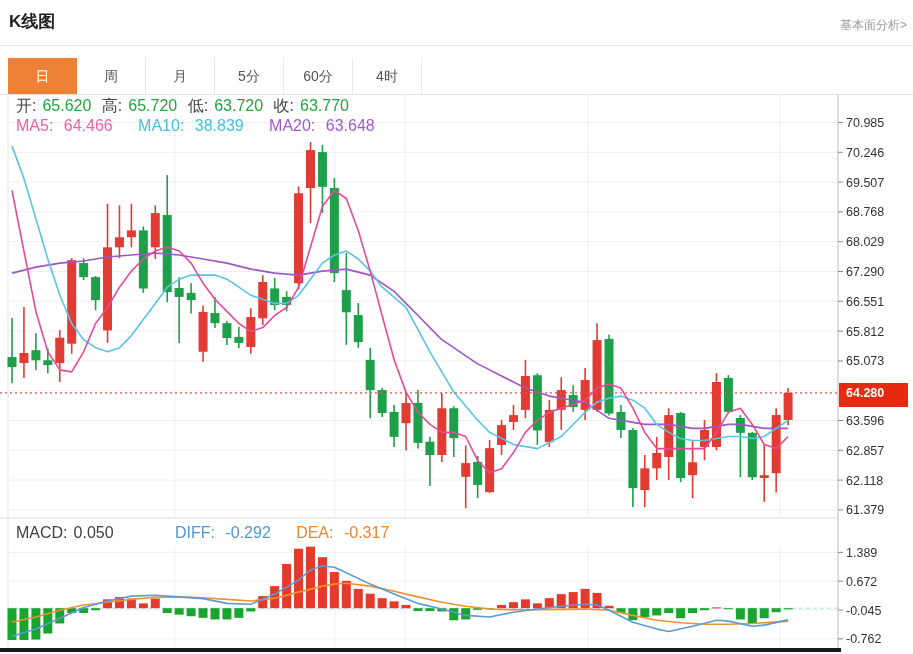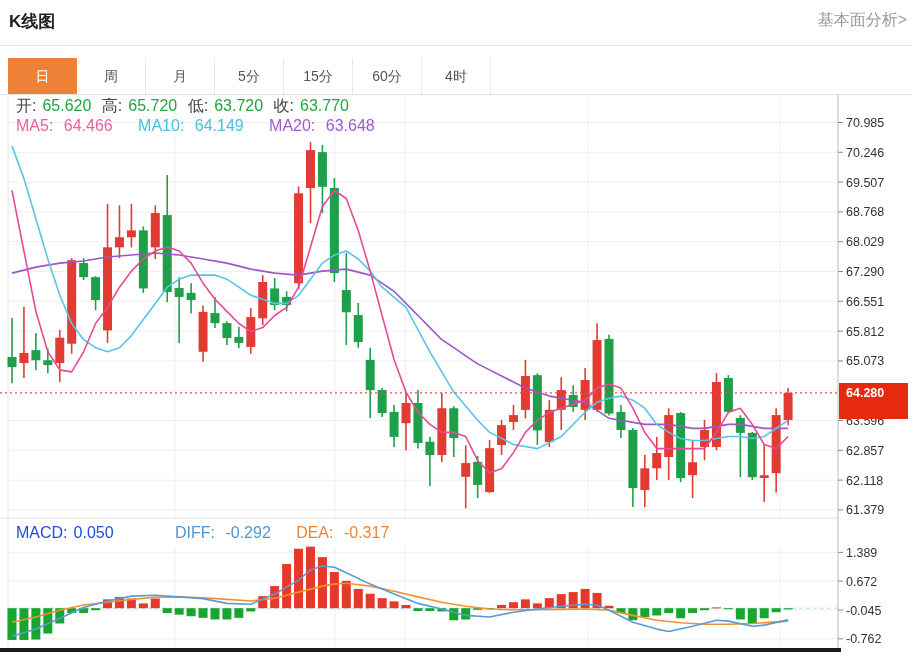--- a/index.html
+++ b/index.html
@@ -1,48 +1,47 @@
 <!DOCTYPE html>
 <html><head>
 <meta charset="utf-8">
 <style>
   html,body{margin:0;padding:0;background:#ffffff;font-family:"Liberation Sans","DejaVu Sans",sans-serif;}
   #app{position:relative;width:913px;height:654px;background:#fff;overflow:hidden;}
   .page-title{position:absolute;left:9px;top:10px;font-size:17px;font-weight:bold;color:#222;}
-  .fund-link{position:absolute;right:6px;top:10px;font-size:16px;color:#999;text-decoration:none;cursor:pointer;}
+  .fund-link{position:absolute;right:6px;top:17px;font-size:12px;color:#999;text-decoration:none;cursor:pointer;}
   .title-divider{position:absolute;left:0;top:45px;width:913px;height:1px;background:#e7e7e7;}
   .tabbar{position:absolute;left:8px;top:58px;height:36px;display:flex;}
   .tab{width:69px;height:36px;line-height:36px;text-align:center;font-size:14px;color:#555;
        border-right:1px solid #e8e8e8;cursor:pointer;background:#fff;box-sizing:border-box;}
   .tab:first-child{border-left:1px solid #e8e8e8;}
   .tab.active{background:#ee8136;color:#fff;border-color:#ee8136;}
   .tab-divider{position:absolute;left:0;top:94px;width:913px;height:1px;background:#e2e2e2;}
   .legend-row{position:absolute;left:16px;font-size:16px;white-space:nowrap;z-index:5;}
   .legend-row span{margin-right:6px;}
   .legend-item{margin-right:14px;}
   .lg-label{color:#444;}
   svg{position:absolute;left:0;top:0;}
-  .price-tag{position:absolute;left:839px;top:383px;width:69px;height:36px;background:#e52a10;
+  .price-tag{position:absolute;left:839px;top:383px;width:69px;height:24px;background:#e52a10;
              color:#fff;font-size:12.5px;font-weight:bold;line-height:20px;padding-left:7px;
              box-sizing:border-box;z-index:6;}
 </style>
 </head>
 <body>
 
 <div id="app">
   <div class="page-title">K线图</div>
   <a class="fund-link">基本面分析&gt;</a>
   <div class="title-divider"></div>
 
   <div class="tabbar">
     <div class="tab active" style="background: rgb(238, 129, 54);">日</div>
     <div class="tab">周</div>
     <div class="tab">月</div>
     <div class="tab">5分</div>
-    <div class="tab">15分</div>
     <div class="tab">60分</div>
     <div class="tab">4时</div>
   </div>
   <div class="tab-divider"></div>
 
   <svg id="chart-svg" width="913" height="654">
       <line x1="8" y1="122.5" x2="838" y2="122.5" stroke="#efefef" stroke-width="1"></line>
       <line x1="8" y1="152.3038700000002" x2="838" y2="152.3038700000002" stroke="#efefef" stroke-width="1"></line>
       <line x1="8" y1="182.10773999999978" x2="838" y2="182.10773999999978" stroke="#efefef" stroke-width="1"></line>
       <line x1="8" y1="211.91160999999994" x2="838" y2="211.91160999999994" stroke="#efefef" stroke-width="1"></line>
@@ -316,23 +315,23 @@
     </svg>
 
   <div class="legend-row" style="top:96px;">
     <span class="lg-label">开:</span><span class="legend-item ohlc-val" style="color: rgb(33, 165, 62);">65.620</span>
     <span class="lg-label">高:</span><span class="legend-item ohlc-val" style="color: rgb(33, 165, 62);">65.720</span>
     <span class="lg-label">低:</span><span class="legend-item ohlc-val" style="color: rgb(33, 165, 62);">63.720</span>
     <span class="lg-label">收:</span><span class="legend-item ohlc-val" style="color: rgb(33, 165, 62);">63.770</span>
   </div>
   <div class="legend-row" style="top:117px;">
     <span id="ma5-l" style="color: rgb(238, 94, 158); margin-top: 28px;"><span>MA5:</span> <span>64.466</span>&nbsp;&nbsp;</span>
-    <span id="ma10-l" style="color: rgb(69, 192, 221);"><span>MA10:</span> <span>64.149</span>&nbsp;&nbsp;</span>
+    <span id="ma10-l" style="color: rgb(69, 192, 221);"><span>MA10:</span> <span>38.839</span>&nbsp;&nbsp;</span>
     <span id="ma20-l" style="color: rgb(160, 90, 208);"><span>MA20:</span> <span>63.648</span></span>
   </div>
   <div class="legend-row" style="top:524px;">
-    <span id="macd-l" style="color: #1d4ed8;"><span>MACD:</span><span>0.050</span>&nbsp;&nbsp;</span>
+    <span id="macd-l" style="color: #404040;"><span>MACD:</span><span>0.050</span>&nbsp;&nbsp;</span>
     <span id="diff-l" style="color: rgb(79, 151, 213); margin-left: 36px;"><span>DIFF:</span> <span>-0.292</span>&nbsp;&nbsp;</span>
     <span id="dea-l" style="color: rgb(239, 133, 50);"><span>DEA:</span> <span>-0.317</span></span>
   </div>
 
   <div class="price-tag" style="background: rgb(229, 42, 16);">64.280</div>
 </div>
 
 </body></html>

